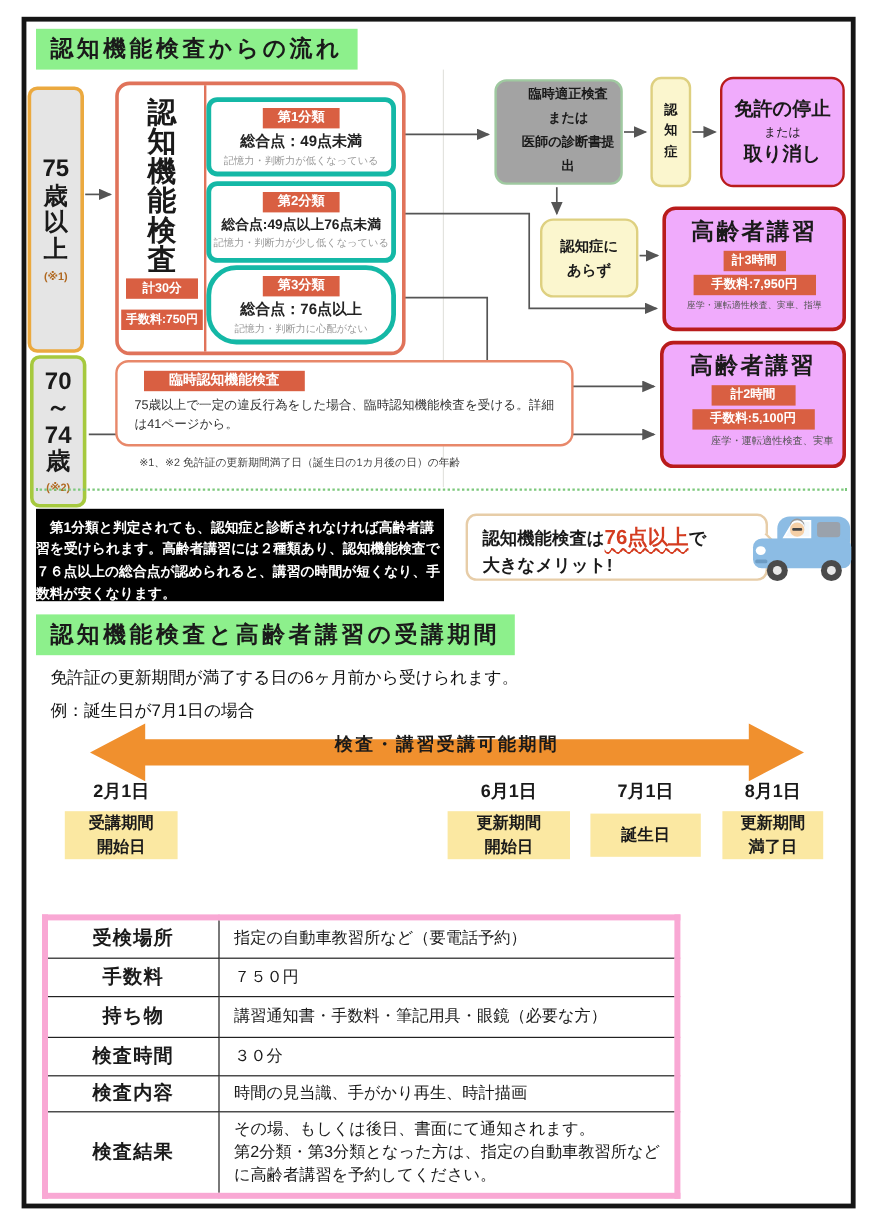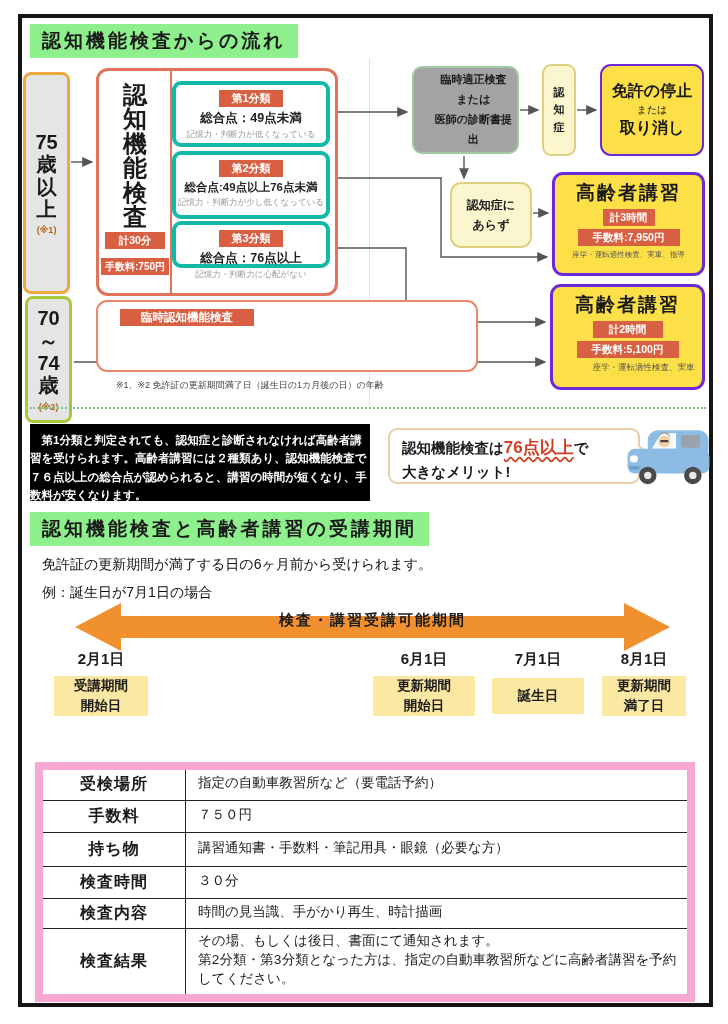--- a/index.html
+++ b/index.html
@@ -22,21 +22,21 @@
   .chip{background:#d95f42;color:#fff;font-weight:bold;text-align:center;
         font-size:11px;line-height:17px;height:17px;}
   .class-box{position:absolute;left:172px;width:158px;background:#fff;border:4px solid #14b8a6;
              border-radius:9px;box-sizing:border-box;text-align:center;}
   .class-chip{width:64px;margin:5px auto 3px;}
   .class-score{font-weight:bold;font-size:12.5px;color:#222;}
   .class-desc{font-size:8.5px;color:#999;margin-top:2px;}
   .yellow-box{position:absolute;background:#fbf6ce;border:2px solid #ded080;border-radius:9px;
               box-sizing:border-box;display:flex;align-items:center;justify-content:center;
               text-align:center;font-weight:bold;}
-  .course-box{position:absolute;background:#fde047;border:3px solid #6d28d9;border-radius:11px;
+  .course-box{position:absolute;background:#f0abfc;border:3px solid #b91c1c;border-radius:11px;
               box-sizing:border-box;text-align:center;}
   .course-title{font-weight:bold;font-size:19px;letter-spacing:2px;margin-top:5px;}
   .course-chip{margin:3px auto 0;font-size:10.5px;}
   .course-desc{font-size:7.5px;color:#555;margin-top:4px;}
   .fold-line{position:absolute;left:369px;top:58px;width:1px;height:348px;background:#e3e3df;}
   .dotted-sep{position:absolute;left:30px;top:407px;width:676px;border-top:2px dotted #7cc87c;}
   .advice{position:absolute;left:30px;top:424px;width:340px;height:77px;background:#000000;
           color:#fff;font-weight:bold;font-size:11.5px;line-height:1.6;padding:7px 0;
           box-sizing:border-box;}
   .bubble{position:absolute;left:388px;top:428px;width:252px;height:56px;background:#fff;
@@ -45,22 +45,22 @@
   .bubble-tail{position:absolute;right:-8px;top:17px;width:13px;height:13px;background:#fff;
           border-top:2px solid #e7cda8;border-right:2px solid #e7cda8;transform:rotate(45deg);}
   .hl-red{color:#d43c20;font-size:17px;text-decoration:underline wavy #d43c20;text-underline-offset:3px;}
   .body-text{position:absolute;font-size:14px;color:#111;}
   .date-text{position:absolute;font-weight:bold;font-size:15px;text-align:center;}
   .date-box{position:absolute;background:#fbe8a2;font-weight:bold;font-size:13.5px;
             text-align:center;line-height:1.45;display:flex;align-items:center;justify-content:center;
             box-sizing:border-box;}
   .arrow-label{position:absolute;left:75px;top:611px;width:595px;text-align:center;
                font-weight:bold;font-size:15px;letter-spacing:2px;color:#1a1a1a;}
-  table.overview{position:absolute;left:35px;top:762px;width:660px;border-collapse:collapse;
-                 border:8px solid #f9a8d4;font-family:Liberation Mono, monospace;}
+  table.overview{position:absolute;left:35px;top:762px;width:532px;border-collapse:collapse;
+                 border:5px solid #f9a8d4;}
   table.overview td{border:1.5px solid #222;}
   td.lbl{width:140px;text-align:center;font-weight:bold;font-size:16px;letter-spacing:1px;}
   td.val{font-size:13.5px;padding:4px 6px 4px 12px;line-height:1.4;}
   svg{display:block;}
 </style>
 </head>
 <body>
 
 <div class="canvas">
 
@@ -121,28 +121,29 @@
   <div class="class-box" style="top:81px;height:66px;">
     <div class="chip class-chip">第1分類</div>
     <div class="class-score">総合点：49点未満</div>
     <div class="class-desc">記憶力・判断力が低くなっている</div>
   </div>
   <div class="class-box" style="top:151px;height:68px;">
     <div class="chip class-chip">第2分類</div>
     <div class="class-score" style="font-size:11.5px;">総合点:49点以上76点未満</div>
     <div class="class-desc">記憶力・判断力が少し低くなっている</div>
   </div>
-  <div class="class-box" style="top:221px;height:47px;">
+  <div class="class-box" style="top:221px;height:66px;border-radius:25px;">
     <div class="chip class-chip">第3分類</div>
     <div class="class-score">総合点：76点以上</div>
     <div class="class-desc">記憶力・判断力に心配がない</div>
   </div>
 
   <div class="rbox" style="left:96px;top:300px;width:382px;height:72px;border-radius:11px;">
     <div class="abs chip" style="left:22px;top:7px;width:134px;font-size:11.5px;">臨時認知機能検査</div>
+    <div class="abs" style="left:14px;top:28px;right:12px;font-size:10.5px;line-height:1.55;color:#333;">75歳以上で一定の違反行為をした場合、臨時認知機能検査を受ける。詳細は41ページから。</div>
   </div>
 
   <div class="abs" style="left:116px;top:379px;font-size:9px;color:#444;">※1、※2 免許証の更新期間満了日（誕生日の1カ月後の日）の年齢</div>
 
   <div class="abs ml" style="left:412px;top:66px;width:107px;height:88px;border:2px solid #9fc9a0;
        border-radius:10px;box-sizing:border-box;display:flex;align-items:center;justify-content:center;
        text-align:center;font-size:11px;font-weight:bold;line-height:1.8;background:#a3a3a3;padding-left:16px;">臨時適正検査
 または
 医師の診断書提出</div>
 

